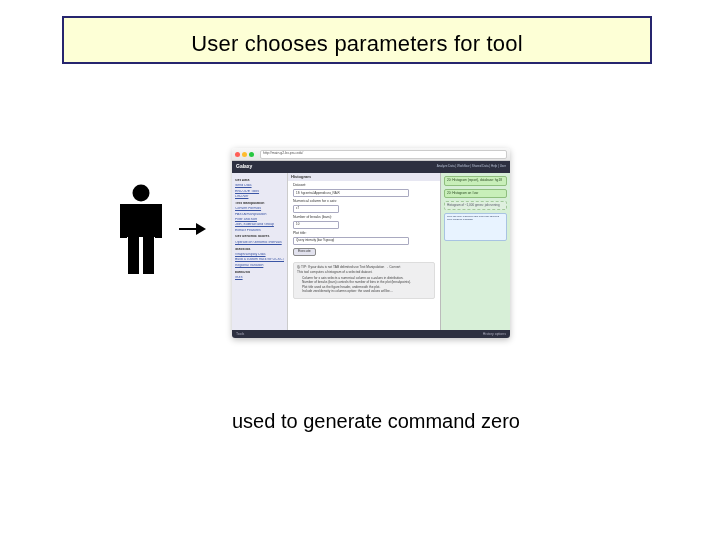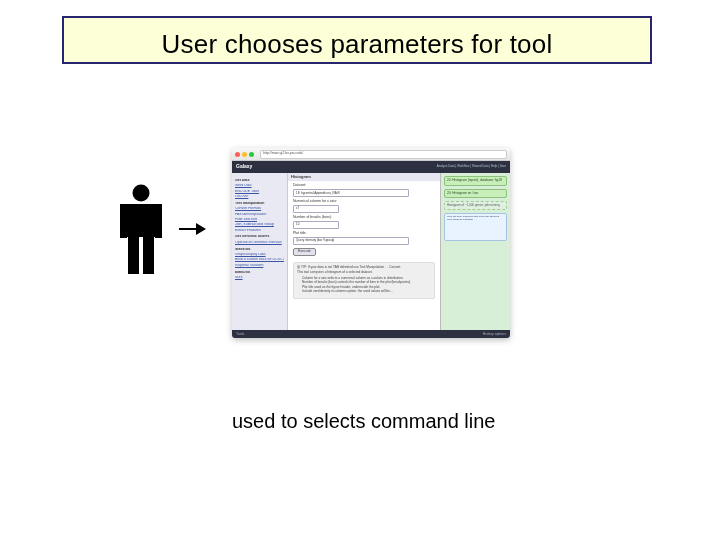--- a/index.html
+++ b/index.html
@@ -24,21 +24,21 @@
     width: 590px;
     height: 48px;
     border: 2px solid #26256e;
     background: #fdffd6;
     display: flex;
     align-items: center;
     justify-content: center;
     box-sizing: border-box;
   }
   .title-text {
-    font-size: 26px;
+    font-size: 22px;
     font-weight: 400;
     letter-spacing: 0.2px;
     margin-top: 8px;
   }
   .user-icon {
     position: absolute;
     left: 120px;
     top: 184px;
     width: 42px;
     height: 90px;
@@ -321,16 +321,16 @@
     </div>
 
     <div class="galaxy-footer">
       <span>Tools</span>
       <span class="r">History options</span>
     </div>
   </div>
 
   <div class="caption">
     <br>
-    <span>used to selects command line</span>
+    <span>used to generate command zero</span>
   </div>
 
 </div>
 
 </body></html>

